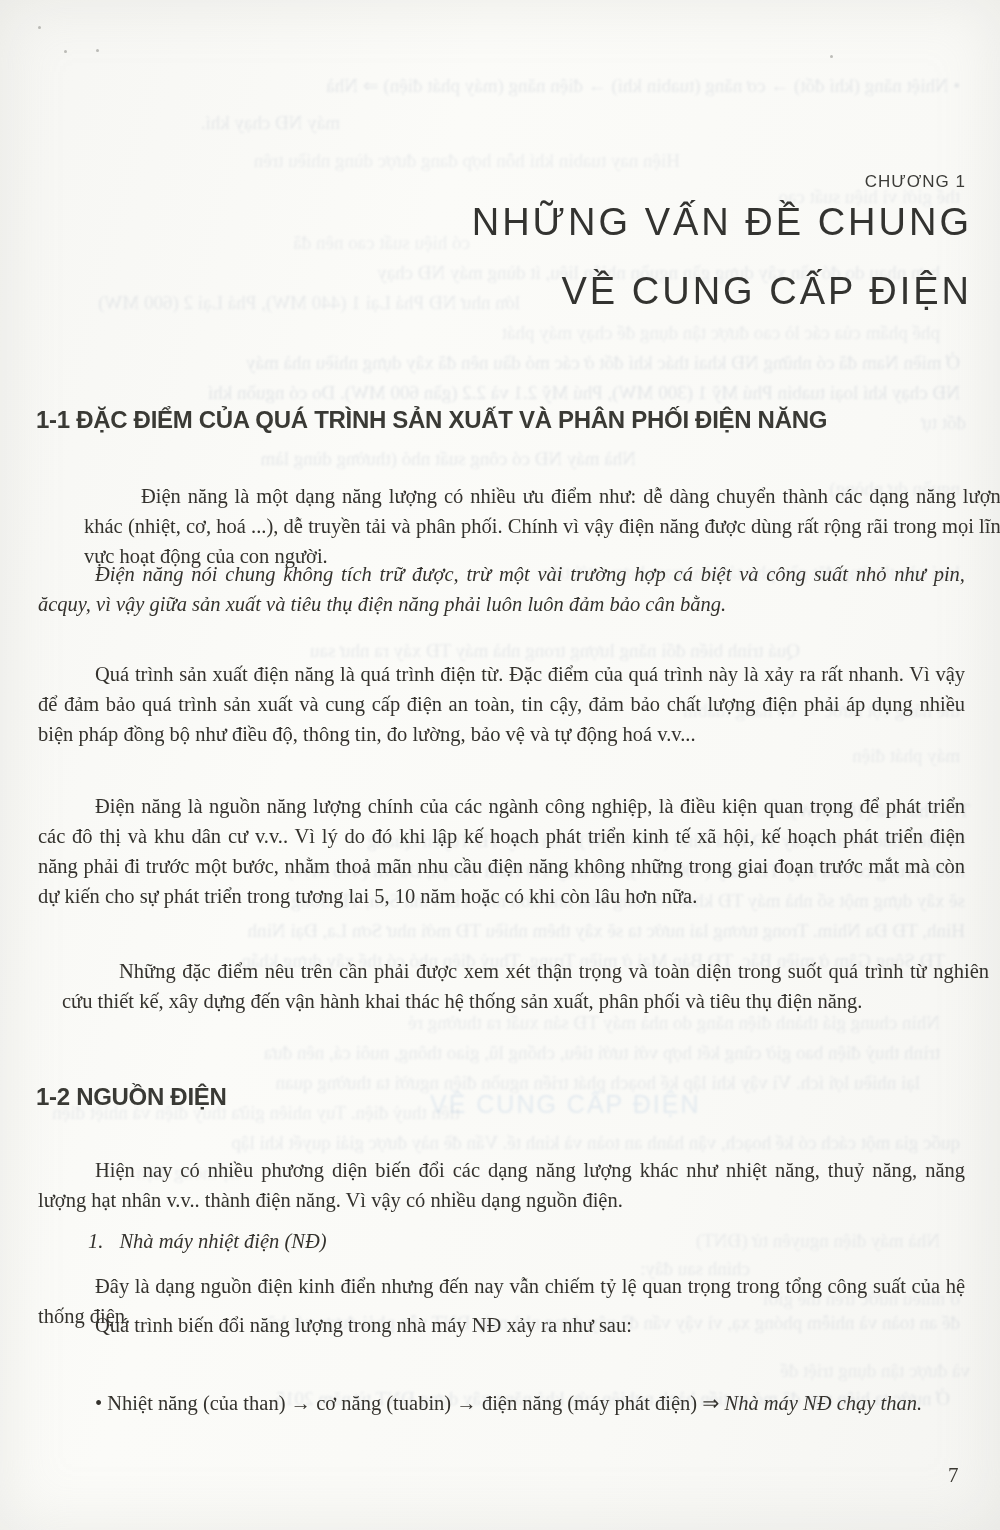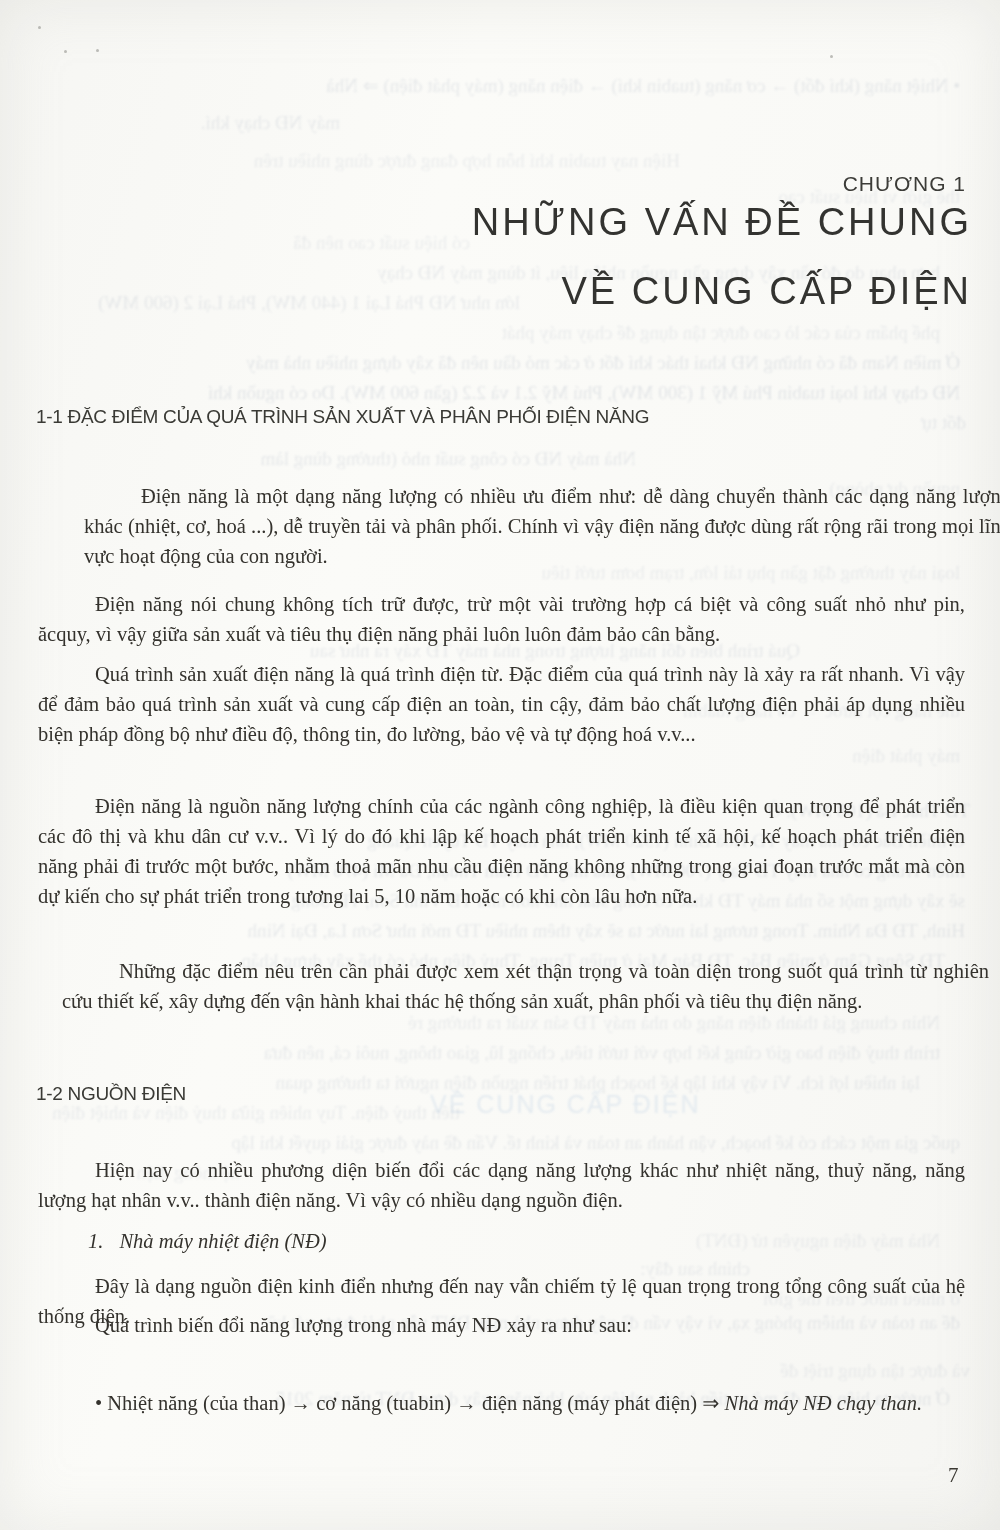--- a/index.html
+++ b/index.html
@@ -26,46 +26,46 @@
     pointer-events:none;
   }
   .bleed-line.mir{transform:scaleX(-1);}
   .bleed-line.sans{font-family:"Liberation Sans", sans-serif;letter-spacing:2px;}
   .speck{position:absolute;width:3px;height:3px;border-radius:50%;background:#8a8a85;opacity:.55;}
   
   .content{position:absolute;inset:0;z-index:2;}
   .chapter-label{
     position:absolute;top:172px;right:34px;
     font-family:"Liberation Sans", sans-serif;
-    font-size:21px;letter-spacing:1px;color:#3c3c38;
+    font-size:17px;letter-spacing:1px;color:#3c3c38;
   }
   .chapter-title{
     position:absolute;top:188px;right:28px;
     text-align:right;
     font-family:"Liberation Sans", sans-serif;
     font-size:38px;line-height:69px;letter-spacing:3px;
     font-weight:400;color:#333330;
   }
   .sec-heading{
     position:absolute;left:36px;
     font-family:"Liberation Sans", sans-serif;
-    font-size:19px;letter-spacing:-0.3px;
-    font-weight:400;color:#3a3a35;
+    font-size:24px;letter-spacing:-0.3px;
+    font-weight:700;color:#3a3a35;
     white-space:nowrap;
   }
   .h11{top:406px;}
   .h12{top:1083px;}
   .para{
     position:absolute;left:38px;width:927px;
     margin:0;
     font-size:20.5px;line-height:30px;
     text-align:justify;text-indent:57px;
     color:#34322d;
   }
-  .p1{top:481px;margin-left:46px;}  .p2{top:589px;}  .p3{top:659px;}
+  .p1{top:481px;margin-left:46px;}  .p2{top:559px;font-style:italic;}  .p3{top:659px;}
   .p4{top:791px;}  .p5{top:956px;margin-left:24px;}  .p6{top:1155px;}
   .p7{top:1271px;} .p8{top:1310px;text-align:left;}
   .pbullet{top:1388px;}
   .list-item{
     position:absolute;left:88px;top:1226px;
     font-size:20.5px;line-height:30px;
     font-style:italic;color:#34322d;
   }
   .list-item .num{margin-right:16px;}
   .pbullet em{font-style:italic;}

